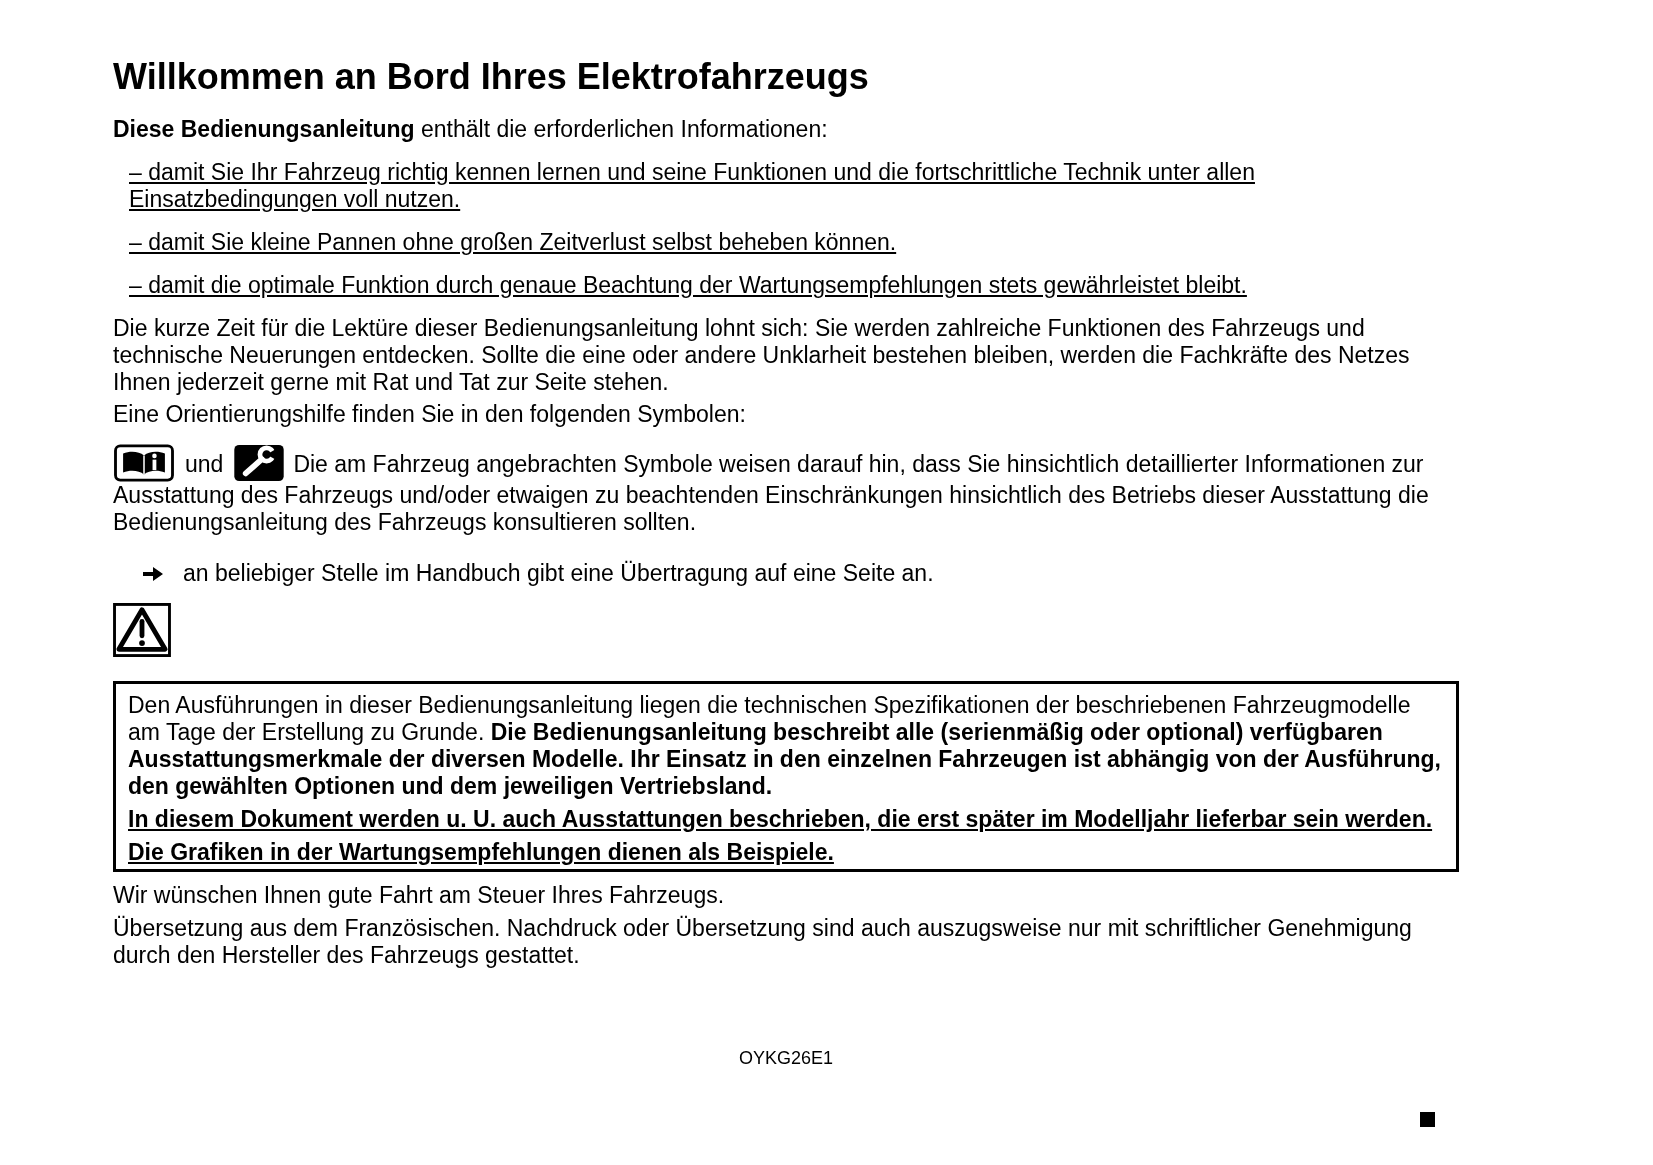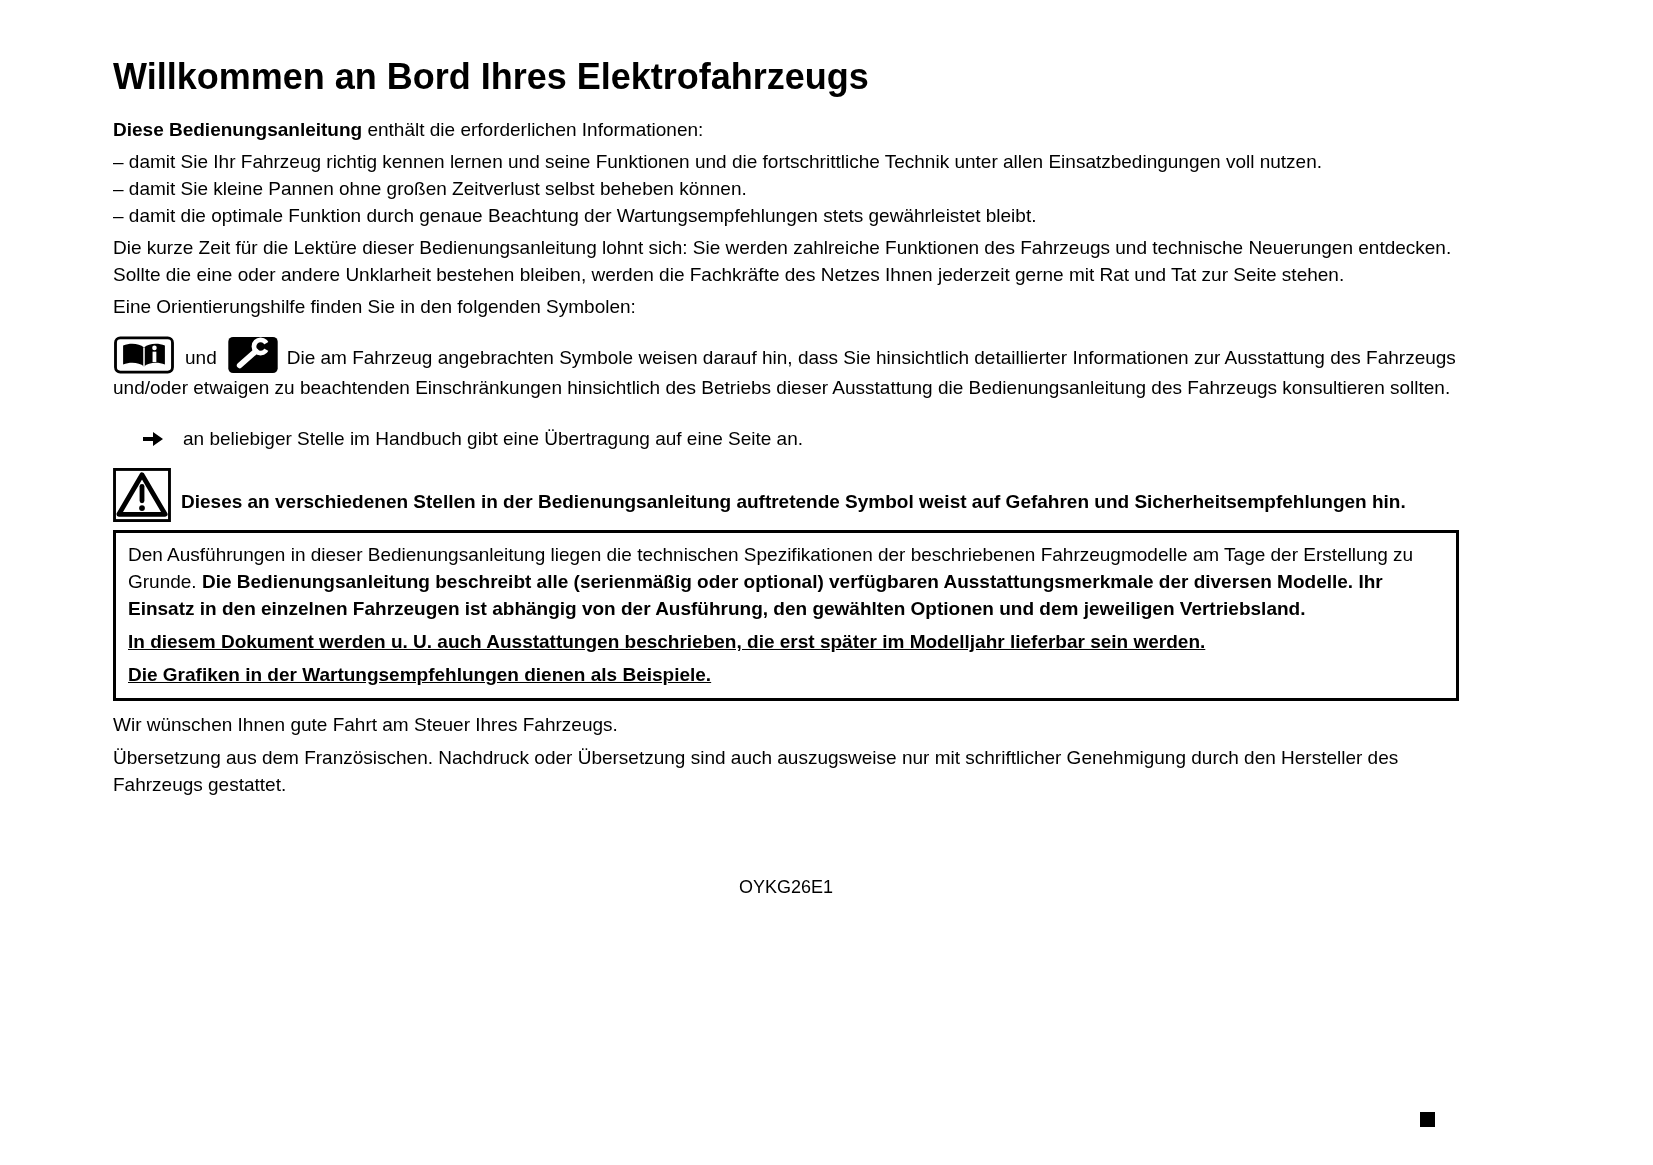--- a/index.html
+++ b/index.html
@@ -16,43 +16,43 @@
     position: absolute;
     left: 113px;
     top: 56px;
     width: 1346px;
   }
   h1.title {
     font-size: 36px;
     font-weight: bold;
     margin-bottom: 18px;
   }
-  p { font-size: 19px; line-height: 27px; }
+  p { font-size: 23px; line-height: 27px; }
   strong { font-weight: bold; }
   .intro { margin-bottom: 5px; }
-  .bullets p { margin: 0; }
+  .bullets p { margin: 16px; text-decoration: underline; }
   .para { margin-top: 5px; }
   .symbols-para { margin-top: 16px; }
   .icon { display: inline-block; vertical-align: -10px; }
   .icon svg { display: block; }
   .und-label { margin: 0 10px; }
   .after-wrench { margin-left: 8px; }
   .arrow-line {
     margin-top: 24px;
     padding-left: 28px;
     display: flex;
     align-items: center;
   }
   .arrow-icon-wrap { margin-right: 18px; display: inline-block; }
   .warning-para { margin-top: 16px; }
   .warning-icon-wrap { vertical-align: -14px; margin-right: 10px; }
   .notice-box {
-    margin-top: 8px;
+    margin-top: 24px;
     border: 3px solid #000;
-    padding: 8px 12px 10px 12px;
+    padding: 8px 12px 3px 12px;
   }
   .notice-box p + p { margin-top: 6px; text-decoration: underline; }
   .closing { margin-top: 10px; }
   .copyright { margin-top: 6px; }
   .footer-code {
     margin-top: 80px;
     text-align: center;
     font-size: 18px;
     line-height: 18px;
   }
@@ -107,21 +107,21 @@
       </span>
       <span>an beliebiger Stelle im Handbuch gibt eine Übertragung auf eine Seite an.</span>
   </p>
 
   <p class="warning-para">
     <span class="icon warning-icon-wrap"><svg viewBox="0 0 60 56" width="58" height="54" xmlns="http://www.w3.org/2000/svg">
       <rect x="1.5" y="1.5" width="57" height="53" fill="#ffffff" stroke="#000000" stroke-width="3"></rect>
       <path d="M30 7 L54 48 L6 48 Z" fill="none" stroke="#000000" stroke-width="5" stroke-linejoin="round"></path>
       <line x1="30" y1="19" x2="30" y2="34" stroke="#000000" stroke-width="5" stroke-linecap="round"></line>
       <circle cx="30" cy="41.5" r="3" fill="#000000"></circle>
-    </svg></span><strong>Dieses an verschiedenen Stellen in der Bedienungsanleitung auftretende Symbol weist auf Gefahren und Sicherheitsempfehlungen hin.</strong>
+    </svg></span>
   </p>
 
   <div class="notice-box">
     <p><span>Den Ausführungen in dieser Bedienungsanleitung liegen die technischen Spezifikationen der beschriebenen Fahrzeugmodelle am Tage der Erstellung zu Grunde. </span><strong>Die Bedienungsanleitung beschreibt alle (serienmäßig oder optional) verfügbaren Ausstattungsmerkmale der diversen Modelle. Ihr Einsatz in den einzelnen Fahrzeugen ist abhängig von der Ausführung, den gewählten Optionen und dem jeweiligen Vertriebsland.</strong></p>
     <p><strong>In diesem Dokument werden u. U. auch Ausstattungen beschrieben, die erst später im Modelljahr lieferbar sein werden.</strong></p>
     <p><strong>Die Grafiken in der Wartungsempfehlungen dienen als Beispiele.</strong></p>
   </div>
 
   <p class="closing">Wir wünschen Ihnen gute Fahrt am Steuer Ihres Fahrzeugs.</p>
 

